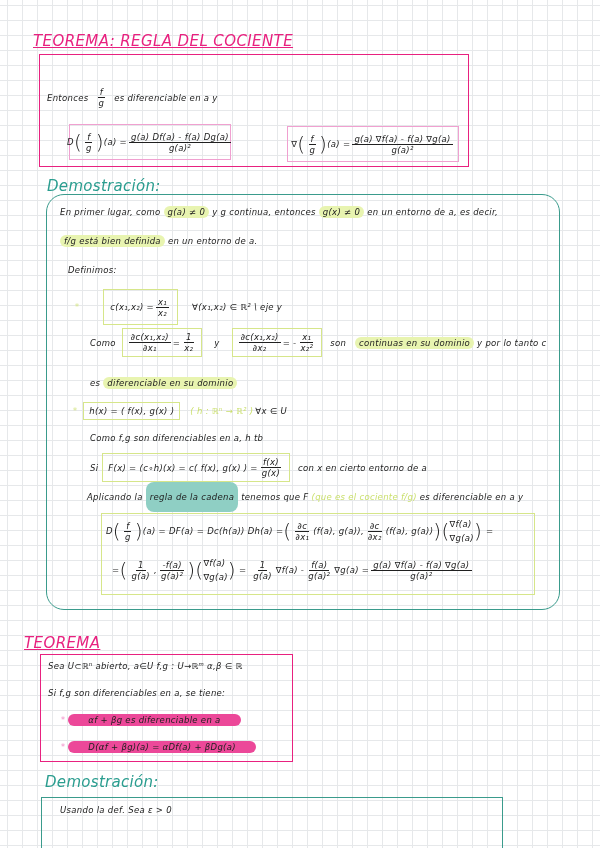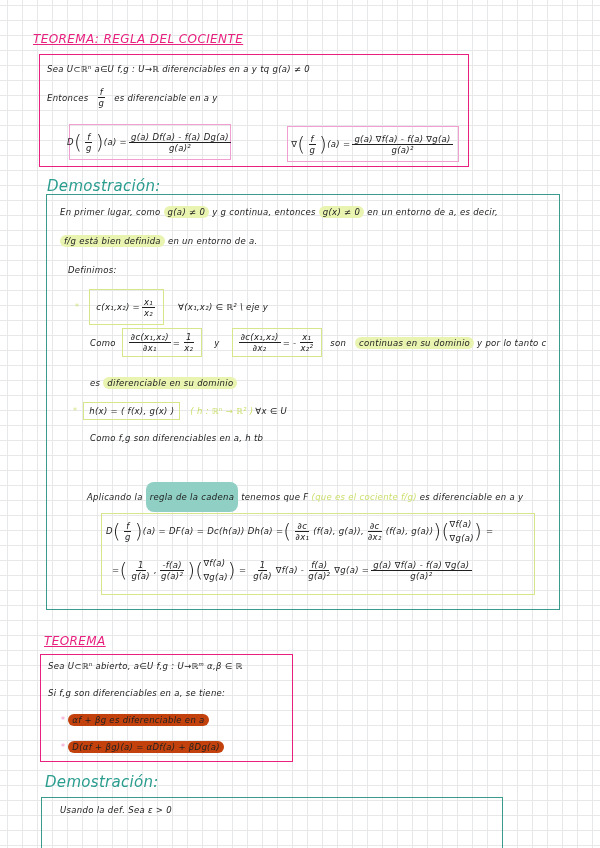--- a/index.html
+++ b/index.html
@@ -9,46 +9,45 @@
     background-image:
       linear-gradient(to right, #e6e8ea 1px, transparent 1px),
       linear-gradient(to bottom, #e6e8ea 1px, transparent 1px);
     background-size:15px 15px;
     background-position:7px 5px;
     font-family:"DejaVu Sans", sans-serif;
     color:#1a1a1a;
   }
   .abs { position:absolute; }
   .hw { font-family:"DejaVu Sans", sans-serif; font-size:8.5px; font-style:italic; letter-spacing:0.3px; white-space:nowrap; color:#202020; }
-  .title-pink { color:#e8217f; font-size:12px; text-decoration:underline; font-style:italic; letter-spacing:0.4px; }
+  .title-pink { color:#e8217f; font-size:15px; text-decoration:underline; font-style:italic; letter-spacing:0.4px; }
   .title-teal { color:#2a9d8f; font-size:15px; font-style:italic; }
   .box-pink { border:1.5px solid #e8217f; }
   .box-pinklight { border:1.5px solid #f0a0d0; }
   .box-teal { border:1.5px solid #3a9b8c; }
   .box-lime { border:1.5px solid #d6e68a; }
   .hl-lime { background:#e8f4b0; border-radius:8px; padding:1px 4px; }
   .hl-teal { background:#8fcfc4; border-radius:8px; padding:10px 4px; }
-  .hl-pink { background:#c2410c; border-radius:8px; padding:1px 4px; }
+  .hl-pink { background:#ec4899; border-radius:8px; padding:1px 20px; }
   .lime-text { color:#c9df6a; }
   .frac { display:inline-flex; flex-direction:column; align-items:center; vertical-align:middle; margin:0 2px; }
   .frac .num { border-bottom:1px solid #202020; padding:0 2px; }
   .frac .den { padding:0 2px; }
   .paren { font-size:20px; font-style:normal; vertical-align:middle; font-weight:lighter; }
   .vec { display:inline-flex; flex-direction:column; vertical-align:middle; line-height:14px; }
   .bullet-lime { color:#d6e68a; font-size:8px; }
   .bullet-pink { color:#f090c8; font-size:8px; }
   .row { display:flex; align-items:center; }
 </style>
 </head>
 <body>
 
 <div class="abs hw title-pink" style="left:33px;top:32px;">TEOREMA: REGLA DEL COCIENTE</div>
 
 <div class="abs box-pink" style="left:39px;top:54px;width:428px;height:111px;">
-  <div class="abs hw" style="left:7px;top:9px;">Sea  U⊂ℝⁿ   a∈U   f,g : U→ℝ  diferenciables en a  y  tq  g(a) ≠ 0</div>
   <div class="abs hw row" style="left:7px;top:32px;">
     <span>Entonces</span>
     <span class="frac" style="margin:0 8px;">
       <span class="num">f</span>
       <span class="den">g</span>
     </span>
     <span>es diferenciable en a y</span>
   </div>
 
   <div class="abs box-pinklight hw row" style="left:29px;top:69px;width:160px;height:34px;justify-content:center;">
@@ -77,37 +76,37 @@
     <span>(a) =</span>
     <span class="frac">
         <span class="num">g(a) ∇f(a) - f(a) ∇g(a)</span>
         <span class="den">g(a)²</span>
       </span>
   </div>
 </div>
 
 <div class="abs hw title-teal" style="left:47px;top:177px;">Demostración:</div>
 
-<div class="abs box-teal" style="left:46px;top:194px;width:512px;height:414px;">
+<div class="abs box-teal" style="left:46px;top:194px;width:512px;height:414px;border-radius:18px;">
   <div class="abs hw" style="left:13px;top:12px;">
     <span>En primer lugar, como</span>
     <span class="hl-lime">g(a) ≠ 0</span>
     <span>y g continua, entonces</span>
     <span class="hl-lime">g(x) ≠ 0</span>
     <span>en un entorno de a, es decir,</span>
   </div>
   <div class="abs hw" style="left:13px;top:41px;">
     <span class="hl-lime">f/g está bien definida</span>
     <span>en un entorno de a.</span>
   </div>
   <div class="abs hw" style="left:21px;top:70px;">Definimos:</div>
 
   <div class="abs hw row" style="left:28px;top:94px;">
     <span class="bullet-lime">*</span>
-    <span class="box-lime row" style="margin-left:10px;padding:4px 6px;height:26px;">
+    <span class="box-lime row" style="margin-left:24px;padding:4px 6px;height:26px;">
       <span>c(x₁,x₂) =</span>
       <span class="frac">
           <span class="num">x₁</span>
           <span class="den">x₂</span>
         </span>
     </span>
     <span style="margin-left:14px;">∀(x₁,x₂) ∈ ℝ² \ eje y</span>
   </div>
 
   <div class="abs hw row" style="left:43px;top:133px;">
@@ -147,20 +146,31 @@
 
   <div class="abs hw row" style="left:26px;top:207px;">
     <span class="bullet-lime">*</span>
     <span class="box-lime" style="margin-left:6px;padding:3px 5px;">h(x) = ( f(x), g(x) )</span>
     <span class="lime-text" style="margin-left:10px;">( h : ℝⁿ → ℝ² )</span>
     <span style="margin-left:2px;">∀x ∈ U</span>
   </div>
 
   <div class="abs hw" style="left:43px;top:238px;">Como f,g son diferenciables en a, h tb</div>
 
+  <div class="abs hw row" style="left:43px;top:258px;">
+    <span>Si</span>
+    <span class="box-lime row" style="margin-left:4px;padding:3px 5px;">
+      <span>F(x) = (c∘h)(x) = c( f(x), g(x) ) =</span>
+      <span class="frac">
+          <span class="num">f(x)</span>
+          <span class="den">g(x)</span>
+        </span>
+    </span>
+    <span style="margin-left:8px;">con x en cierto entorno de a</span>
+  </div>
 
   <div class="abs hw" style="left:40px;top:297px;">
     <span>Aplicando la</span>
     <span class="hl-teal">regla de la cadena</span>
     <span>tenemos que F</span>
     <span class="lime-text">(que es el cociente f/g)</span>
     <span>es diferenciable en a y</span>
   </div>
 
   <div class="abs box-lime" style="left:54px;top:318px;width:432px;height:80px;">
@@ -224,21 +234,21 @@
         </span>
       <span>∇g(a) =</span>
       <span class="frac">
           <span class="num">g(a) ∇f(a) - f(a) ∇g(a)</span>
           <span class="den">g(a)²</span>
         </span>
     </div>
   </div>
 </div>
 
-<div class="abs hw title-pink" style="left:44px;top:634px;text-decoration:underline;">TEOREMA</div>
+<div class="abs hw title-pink" style="left:24px;top:634px;text-decoration:underline;">TEOREMA</div>
 
 <div class="abs box-pink" style="left:40px;top:654px;width:251px;height:106px;">
   <div class="abs hw" style="left:7px;top:6px;">Sea  U⊂ℝⁿ abierto,  a∈U   f,g : U→ℝᵐ   α,β ∈ ℝ</div>
   <div class="abs hw" style="left:7px;top:33px;">Si f,g son diferenciables en a, se tiene:</div>
   <div class="abs hw" style="left:20px;top:60px;">
     <span class="bullet-pink">*</span>
     <span class="hl-pink">αf + βg  es diferenciable en a</span>
   </div>
   <div class="abs hw" style="left:20px;top:87px;">
     <span class="bullet-pink">*</span>

